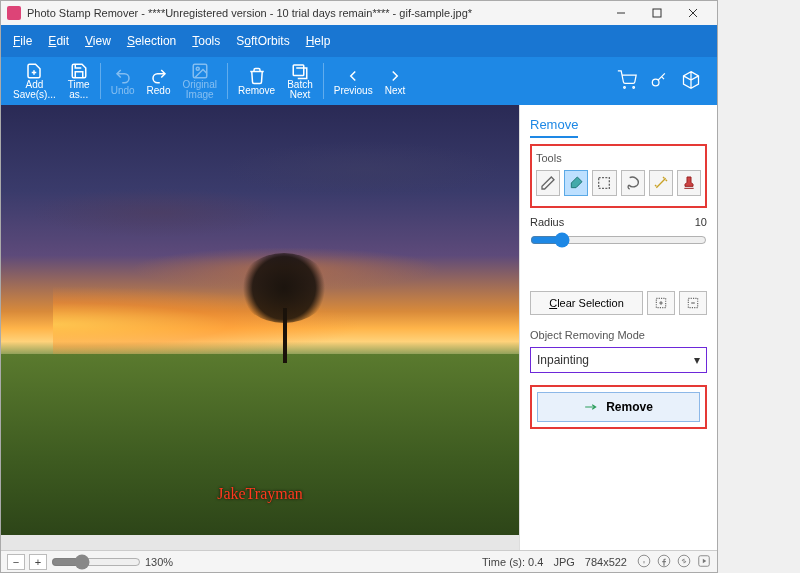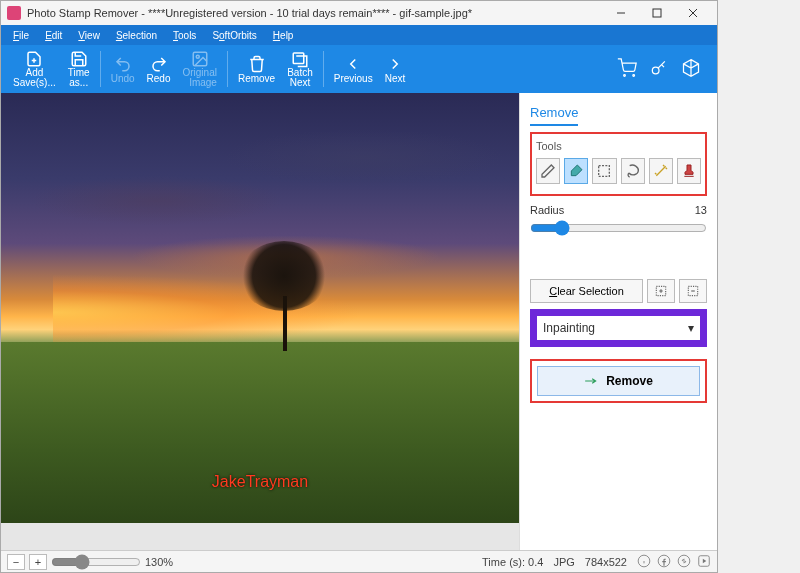--- a/index.html
+++ b/index.html
@@ -7,21 +7,21 @@
 .window { width: 718px; height: 573px; background: #fff; border: 1px solid #aaa; display: flex; flex-direction: column; }
 
 
 .titlebar { height: 24px; display: flex; align-items: center; padding: 0 6px; font-size: 11px; color: #333; background: #f5f5f5; }
 .titlebar .app-icon { width: 14px; height: 14px; background: #d47; margin-right: 6px; border-radius: 2px; }
 .titlebar .title { flex: 1; }
 .win-btns { display: flex; gap: 0; }
 .win-btn { width: 36px; height: 22px; display: flex; align-items: center; justify-content: center; font-size: 11px; color: #333; cursor: pointer; }
 
 
-.menubar { height: 20px; background: #1976d2; color: #fff; display: flex; align-items: center; padding: 4px 4px; font-size: 10px; }
+.menubar { height: 20px; background: #1976d2; color: #fff; display: flex; align-items: center; padding: 16px 4px; font-size: 12px; }
 .menubar span { padding: 2px 8px; cursor: pointer; }
 .menubar span u { text-decoration: underline; }
 
 
 .toolbar { height: 48px; background: #1e88e5; color: #fff; display: flex; align-items: center; padding: 0 6px; font-size: 10px; }
 .tool-btn { display: flex; flex-direction: column; align-items: center; justify-content: center; padding: 2px 6px; cursor: pointer; min-width: 32px; height: 44px; }
 .tool-btn svg { width: 18px; height: 18px; }
 .tool-sep { width: 1px; height: 36px; background: rgba(255,255,255,0.3); margin: 0 4px; }
 .tool-btn.disabled { opacity: 0.45; }
 .toolbar .spacer { flex: 1; }
@@ -35,40 +35,40 @@
   #2a2a55 0%, #3a3b6b 20%, #5d4a7a 35%, #d88a3a 48%, #ffb54a 52%, #ffd27a 55%, #8fa05a 58%, #3d6b2f 100%); }
 .sun-glow { position:absolute; left:10%; top:42%; width:60%; height:18%; background: radial-gradient(ellipse at left, rgba(255,200,80,0.9), rgba(255,140,40,0.4) 40%, transparent 70%); }
 .clouds { position:absolute; inset:0; background:
   radial-gradient(ellipse 200px 40px at 70% 15%, rgba(60,60,100,0.7), transparent 70%),
   radial-gradient(ellipse 180px 35px at 30% 25%, rgba(80,60,90,0.5), transparent 70%),
   radial-gradient(ellipse 220px 30px at 55% 38%, rgba(200,120,60,0.6), transparent 70%); }
 .ground { position:absolute; left:0; right:0; bottom:0; height:42%; background: linear-gradient(to bottom, #5a7a2e 0%, #3d5a20 60%, #2d4518 100%); }
 .tree { position:absolute; left:46%; bottom:40%; width:90px; height:110px; }
 .tree .trunk { position:absolute; left:44px; bottom:0; width:4px; height:55px; background:#1a120a; }
 .tree .crown { position:absolute; left:0; bottom:40px; width:90px; height:70px; background: radial-gradient(circle, rgba(20,15,10,0.95) 0%, rgba(20,15,10,0.85) 55%, transparent 72%); border-radius:50%; }
-.watermark { position:absolute; left:50%; bottom:32px; transform:translateX(-50%); color:#ff3a1f; font-family: Liberation Sans, sans-serif; font-size:16px; text-shadow:0 0 3px #000; }
+.watermark { position:absolute; left:50%; bottom:32px; transform:translateX(-50%); color:#ff3a1f; font-family: Liberation Serif, serif; font-size:16px; text-shadow:0 0 3px #000; }
 .canvas-rest { flex:1; background:#e6e6e6; }
 
 
 .side { width: 198px; background: #fff; border-left: 1px solid #ddd; padding: 8px 10px; font-size: 12px; color: #333; }
 .side .tab-label { color: #1e88e5; font-size: 13px; padding: 4px 0; border-bottom: 2px solid #1e88e5; display:inline-block; margin-bottom:6px; }
 .tool-group { border: 2px solid #e53935; padding: 6px 4px 10px 4px; margin-bottom: 6px; }
 .tool-group .group-label { font-size: 11px; color:#555; margin-bottom:6px; display:block; }
 .tool-row { display:flex; gap:4px; }
 .tool-row .tb { width:26px; height:26px; border:1px solid #bbb; background:#f5f5f5; display:flex; align-items:center; justify-content:center; cursor:pointer; }
 .tool-row .tb.active { background:#bde0ff; border-color:#5aa9e6; }
 .tool-row svg { width:16px; height:16px; }
 .radius-row { display:flex; justify-content:space-between; font-size:11px; margin-top:8px; }
 .slider { width:100%; margin-top:4px; accent-color:#1e88e5; }
 .btn-bar { display:flex; gap:4px; margin-top:40px; }
 .btn { border:1px solid #bbb; background:#f7f7f7; font-size:11px; padding:5px 8px; cursor:pointer; }
 .btn.wide { flex:1; }
 .btn.ico { width:28px; padding:4px; display:flex; align-items:center; justify-content:center; }
 .section-label { font-size:11px; color:#555; margin-top:14px; }
-.select { width:100%; border:7px solid #6d28d9; background:#fff; font-size:12px; padding:5px 6px; margin-top:6px; display:flex; justify-content:space-between; cursor:pointer; }
+.select { width:100%; border:1px solid #6d28d9; background:#fff; font-size:12px; padding:5px 6px; margin-top:6px; display:flex; justify-content:space-between; cursor:pointer; }
 .remove-wrap { border:2px solid #e53935; padding:5px; margin-top:12px; }
 .remove-btn { width:100%; border:1px solid #8cb8e8; background:#e8f1fb; padding:7px; font-size:12px; font-weight:bold; display:flex; align-items:center; justify-content:center; gap:8px; cursor:pointer; }
 .remove-btn svg { width:14px; height:10px; }
 
 
 .statusbar { height: 22px; border-top: 1px solid #ccc; background: #f5f5f5; display:flex; align-items:center; font-size:11px; color:#444; padding: 0 6px; gap:10px; }
 .statusbar .zoom-ctrls { display:flex; align-items:center; gap:4px; }
 .zoom-btn { width:18px; height:16px; border:1px solid #bbb; background:#fff; display:flex; align-items:center; justify-content:center; cursor:pointer; font-size:11px; }
 .zoom-slider { width:90px; accent-color:#888; }
 .statusbar .spacer { flex:1; }
@@ -143,21 +143,21 @@
           <path d="M20 9H10a6 6 0 0 0 0 12h3"></path>
         </svg>
       <span>Redo</span>
     </div>
     <div class="tool-btn disabled">
       <svg viewBox="0 0 24 24" fill="none" stroke="#fff" stroke-width="2">
           <rect x="3" y="3" width="18" height="18" rx="2"></rect>
           <circle cx="9" cy="9" r="2"></circle>
           <path d="M21 15l-5-5L5 21"></path>
         </svg>
-      <span style="white-space:pre-line;text-align:right;line-height:1.05">Original
+      <span style="white-space:pre-line;text-align:center;line-height:1.05">Original
 Image</span>
     </div>
     <div class="tool-sep"></div>
     <div class="tool-btn">
       <svg viewBox="0 0 24 24" fill="none" stroke="#fff" stroke-width="2">
           <path d="M3 6h18M8 6V4a2 2 0 0 1 2-2h4a2 2 0 0 1 2 2v2M19 6l-1 14a2 2 0 0 1-2 2H8a2 2 0 0 1-2-2L5 6"></path>
         </svg>
       <span>Remove</span>
     </div>
     <div class="tool-btn">
@@ -247,40 +247,41 @@
           <div class="tb">
               <svg viewBox="0 0 24 24" fill="#c44" stroke="#922" stroke-width="1.5">
                 <path d="M9 3h6v8l3 3v3H6v-3l3-3V3zM5 20h14"></path>
               </svg>
             </div>
         </div>
       </div>
 
       <div class="radius-row">
         <span>Radius</span>
-        <span>13</span>
+        <span>10</span>
       </div>
       <input type="range" min="1" max="100" value="16" class="slider" style="">
 
       <div class="btn-bar">
         <button class="btn wide"><u>C</u>lear Selection</button>
         <button class="btn ico">
             <svg width="14" height="14" viewBox="0 0 24 24" fill="none" stroke="#666" stroke-width="2" stroke-dasharray="2 2">
               <rect x="4" y="4" width="16" height="16"></rect>
               <path d="M9 12h6M12 9v6" stroke-dasharray="0"></path>
             </svg>
           </button>
         <button class="btn ico">
             <svg width="14" height="14" viewBox="0 0 24 24" fill="none" stroke="#666" stroke-width="2" stroke-dasharray="2 2">
               <rect x="4" y="4" width="16" height="16"></rect>
               <path d="M9 12h6" stroke-dasharray="0"></path>
             </svg>
           </button>
       </div>
 
+      <div class="section-label">Object Removing Mode</div>
       <div class="select">
         <span>Inpainting</span>
         <span>▾</span>
       </div>
 
       <div class="remove-wrap">
         <button class="remove-btn">
           <svg viewBox="0 0 24 12">
               <path d="M2 6h18M14 2l6 4-6 4" fill="none" stroke="#2a9d5a" stroke-width="2"></path>
             </svg>

